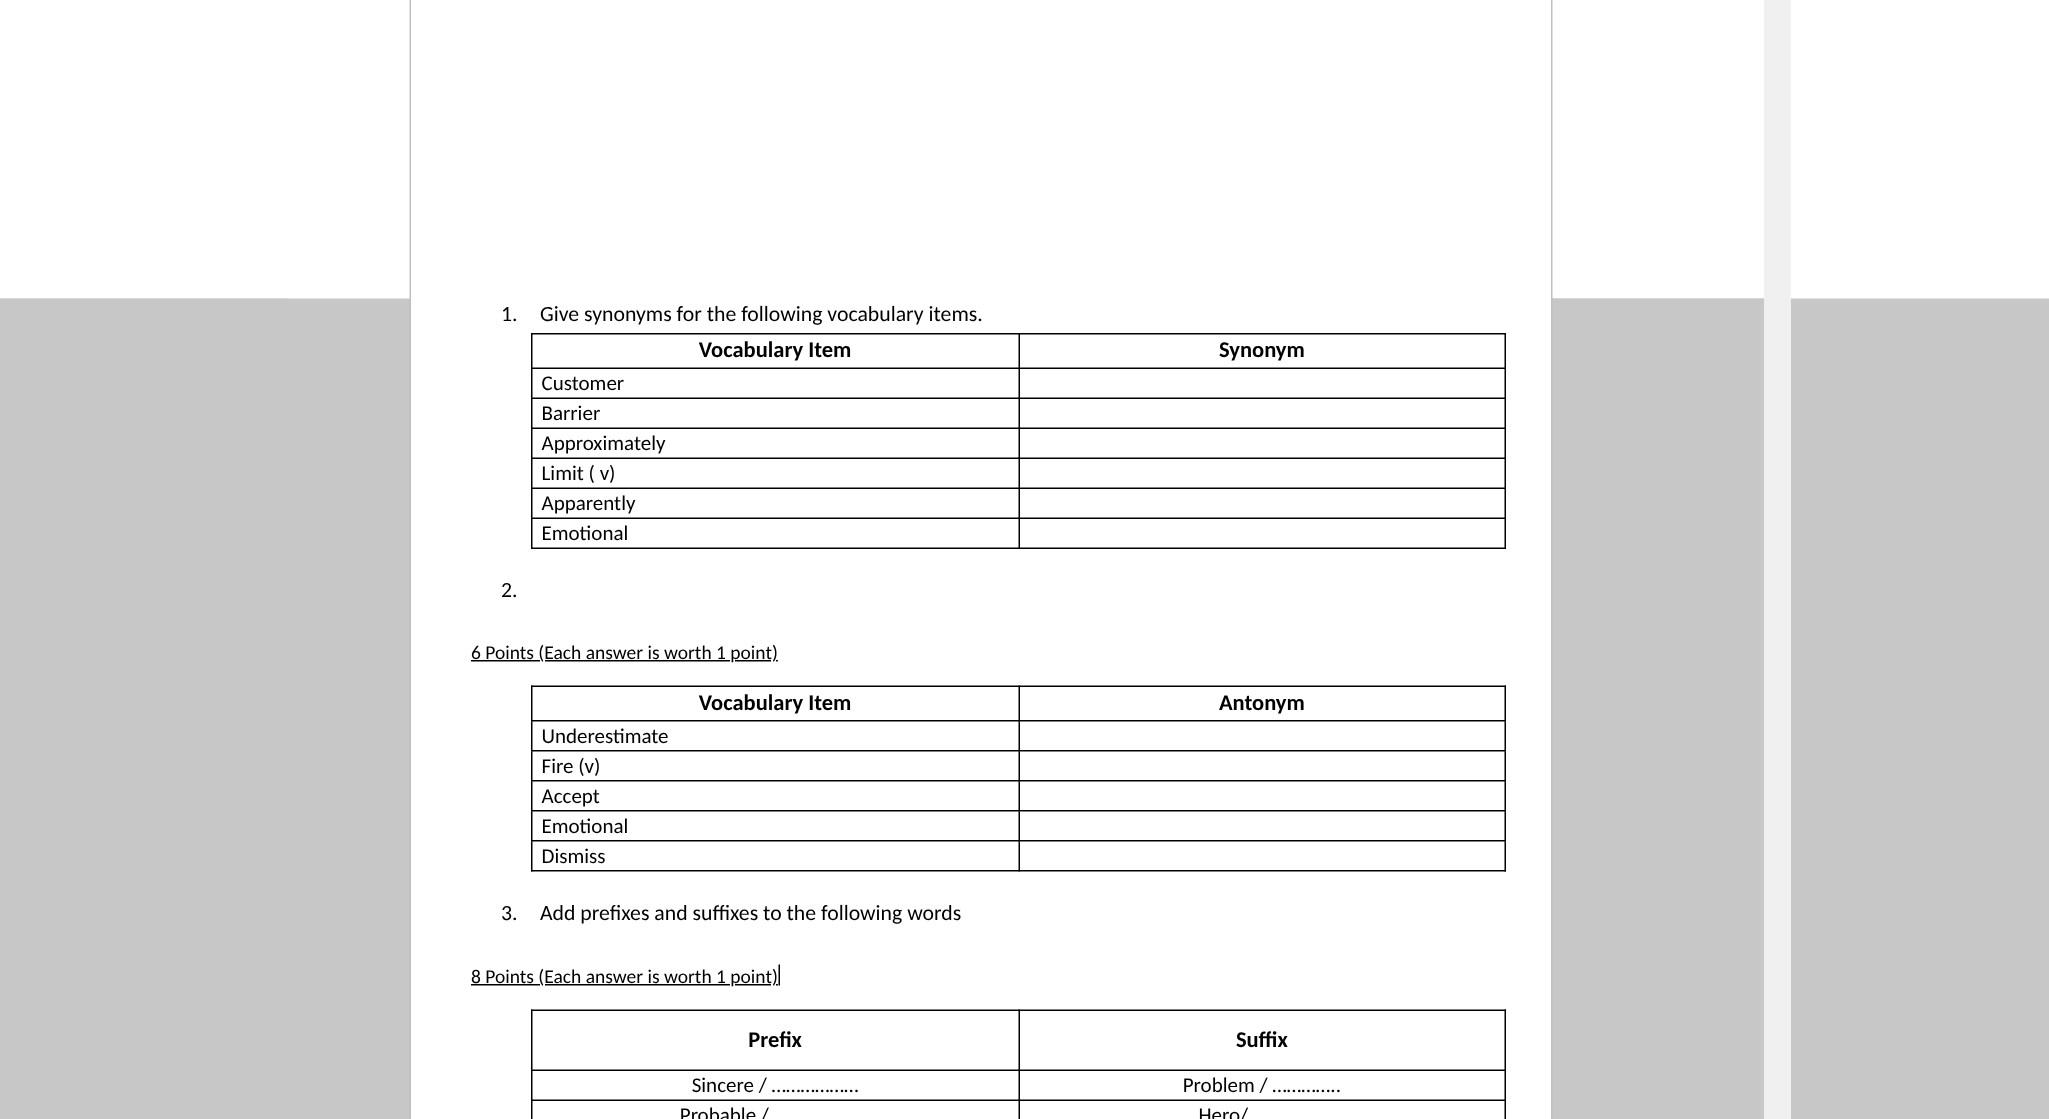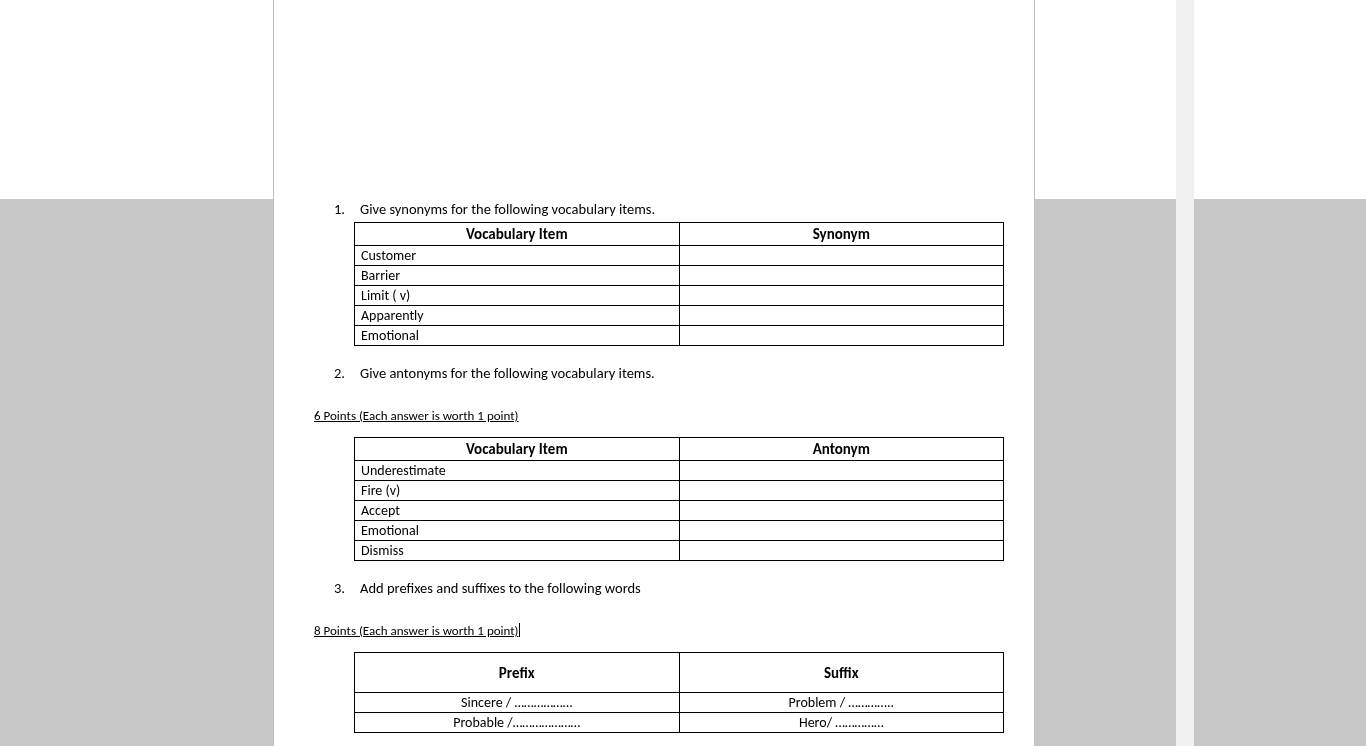--- a/index.html
+++ b/index.html
@@ -147,39 +147,42 @@
           </tr>
           <tr>
                 <td>Customer</td>
                 <td></td>
               </tr>
           <tr>
                 <td>Barrier</td>
                 <td></td>
               </tr>
           <tr>
+                <td>Approximately</td>
+                <td></td>
+              </tr>
+          <tr>
                 <td>Limit ( v)</td>
                 <td></td>
               </tr>
           <tr>
                 <td>Apparently</td>
                 <td></td>
               </tr>
           <tr>
                 <td>Emotional</td>
                 <td></td>
               </tr>
         </tbody>
           </table>
       </div>
 
       <div class="question">
         <div class="q-line">
           <span class="q-num">2.</span>
-          <span class="q-text">Give antonyms for the following vocabulary items.</span>
         </div>
         <div class="points">6 Points (Each answer is worth 1 point)</div>
         <table class="tbl" style="margin-top:14px;">
           <tbody>
               <tr>
             <th class="left-col">Vocabulary Item</th>
             <th class="right-col">Antonym</th>
           </tr>
           <tr>
                 <td>Underestimate</td>

